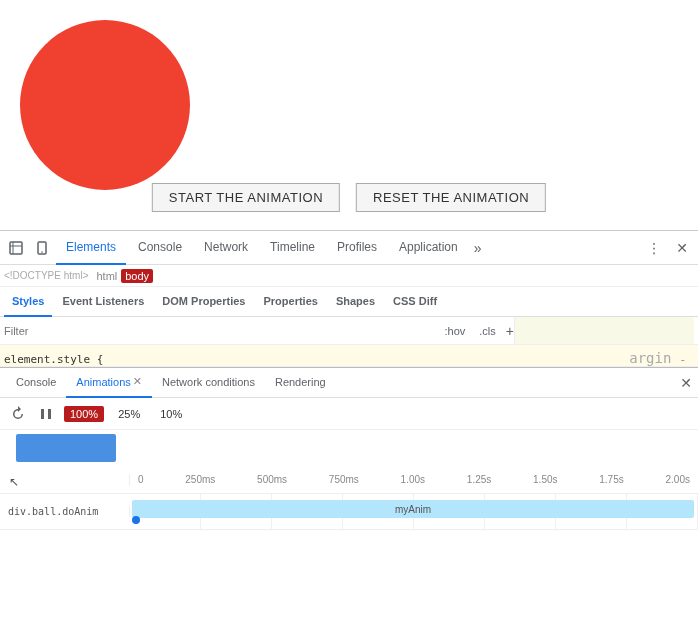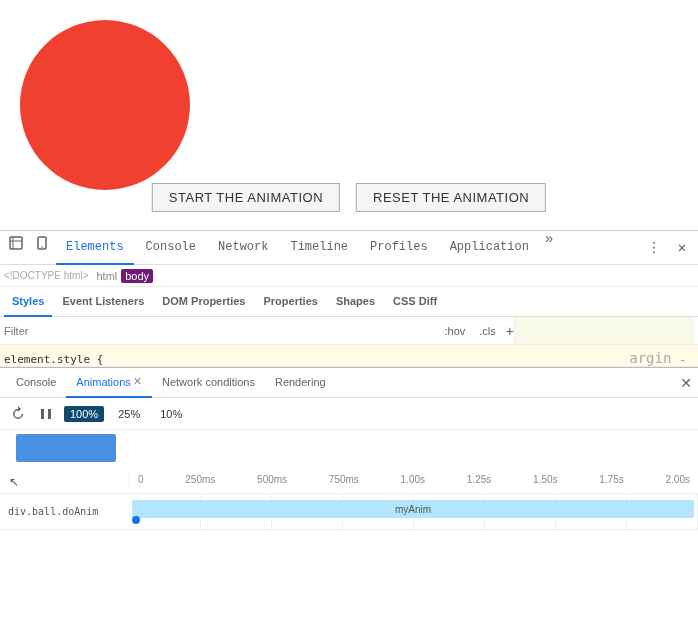--- a/index.html
+++ b/index.html
@@ -53,25 +53,25 @@
       height: 412px;
       border-top: 1px solid #ccc;
       background: #fff;
       display: flex;
       flex-direction: column;
     }
 
     
     .dt-toolbar {
       display: flex;
+      align-items: center;
       border-bottom: 1px solid #ddd;
       height: 34px;
       padding: 0 4px;
       gap: 2px;
-      font-family: Liberation Mono, monospace;
     }
 
     .dt-icon {
       width: 24px;
       height: 24px;
       display: flex;
       align-items: center;
       justify-content: center;
       color: #5f6368;
       font-size: 14px;
@@ -119,21 +119,21 @@
       border-bottom: 1px solid #eee;
     }
 
     .breadcrumb-item {
       padding: 1px 4px;
       cursor: pointer;
       color: #888;
     }
 
     .breadcrumb-item.selected {
-      background: #701a75;
+      background: #b91c1c;
       color: #fff;
       border-radius: 2px;
     }
 
     
     .styles-tabs {
       display: flex;
       border-bottom: 1px solid #ddd;
       height: 30px;
       align-items: center;
@@ -292,21 +292,21 @@
 
     .speed-btn {
       padding: 2px 6px;
       font-size: 11px;
       cursor: pointer;
       border-radius: 2px;
       color: #333;
     }
 
     .speed-btn.active {
-      background: #0c4a6e;
+      background: #b91c1c;
       color: #fff;
     }
 
     
     .scrubber-box {
       width: 100px;
       height: 28px;
       background: #4a90e2;
       border-radius: 2px;
       margin: 4px 8px;

